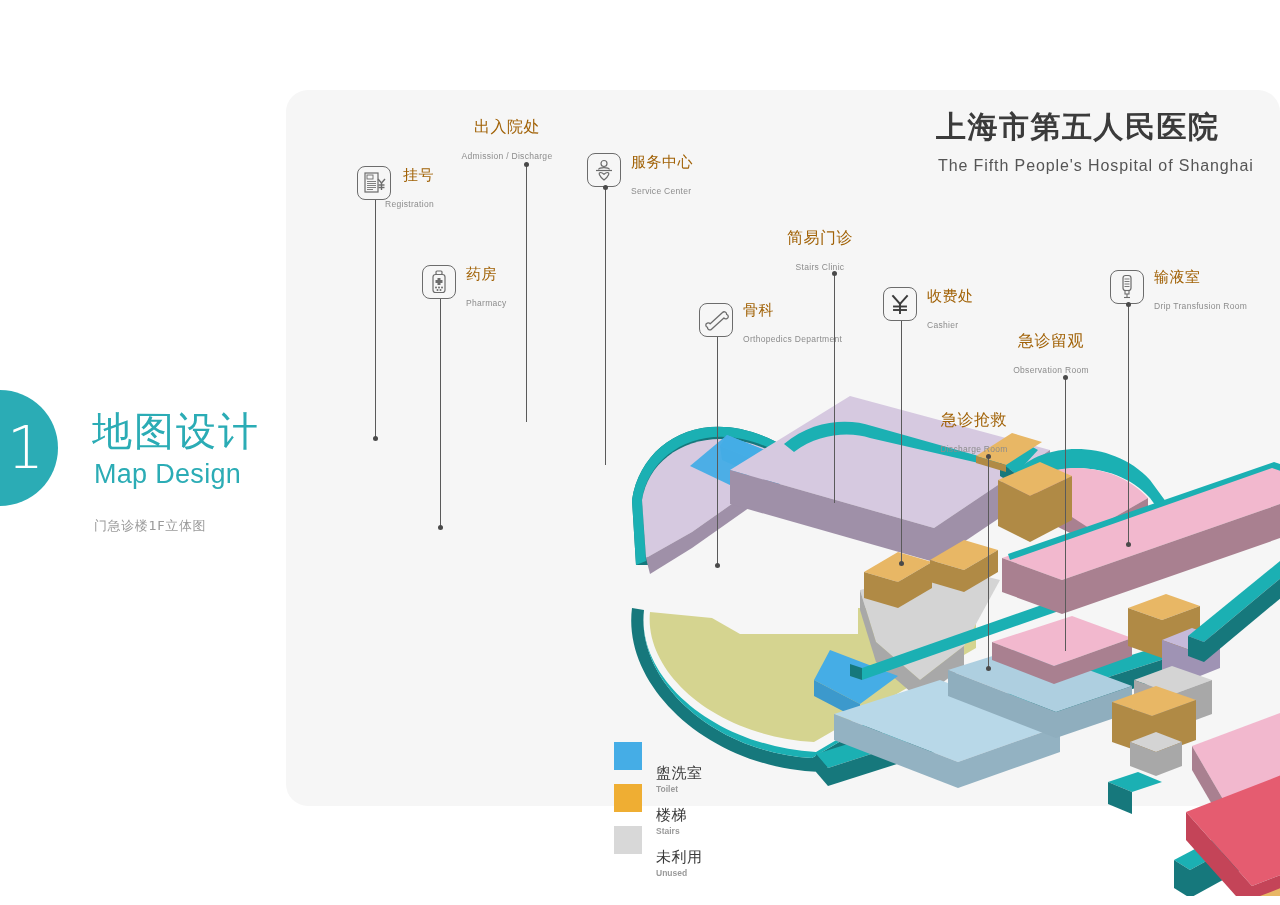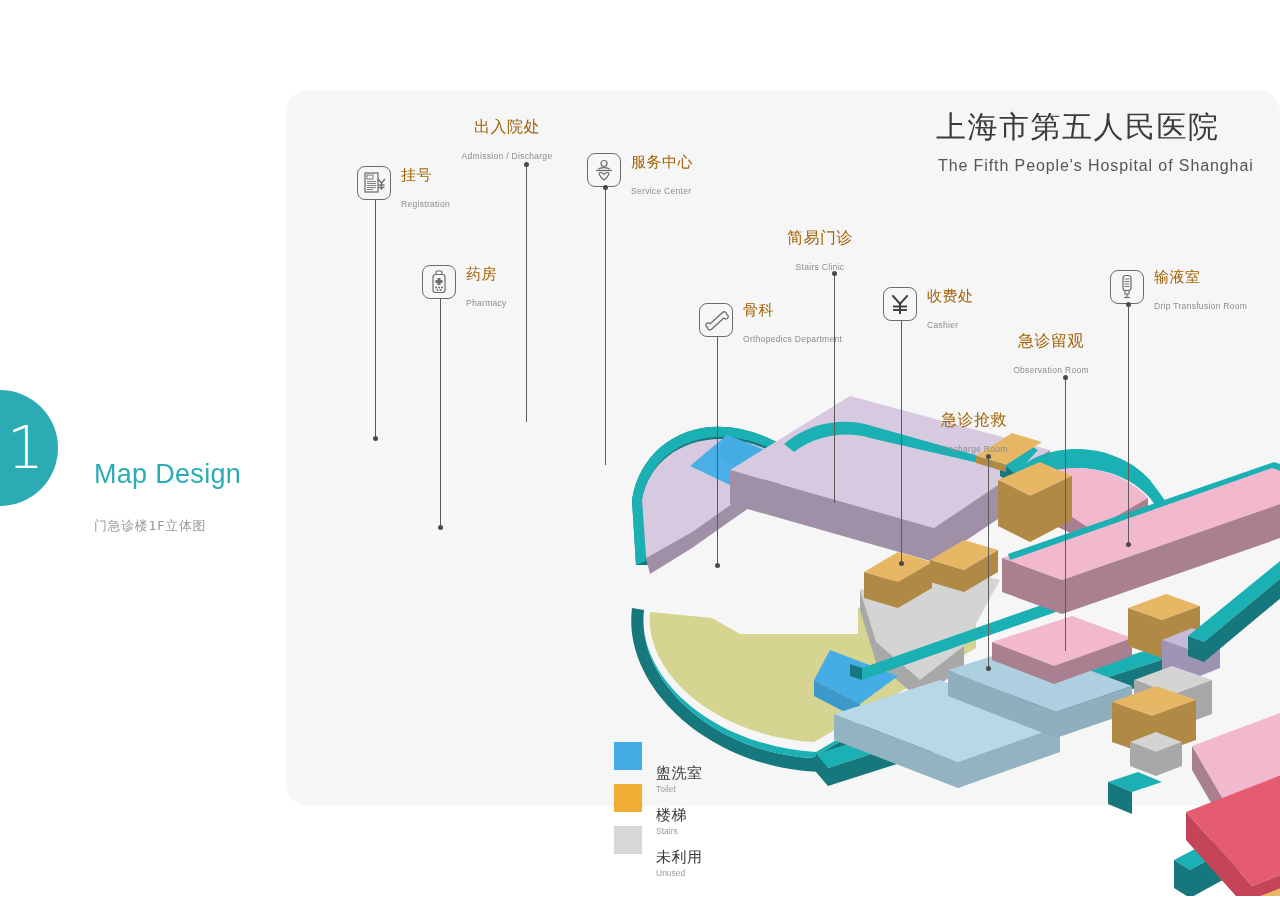--- a/index.html
+++ b/index.html
@@ -49,21 +49,21 @@
   #panel {
     position: absolute; left: 286px; top: 90px;
     width: 994px; height: 716px;
     background: #F6F6F6;
     border-radius: 22px;
   }
 
   
   #hospital-name-cn {
     position: absolute; left: 650px; top: 22px;
-    color: #3b3b3b; font-size: 30px; font-weight: 400;
+    color: #3b3b3b; font-size: 30px; font-weight: 700;
     letter-spacing: 1.5px; line-height: 1;
     font-family: "DejaVu Sans", "Liberation Sans", sans-serif;
   }
   #hospital-name-en {
     position: absolute; left: 652px; top: 68px;
     color: #555555; font-size: 16px; font-weight: 400;
     letter-spacing: 0.9px; line-height: 1;
     font-family: "Liberation Sans", sans-serif;
   }
 
@@ -114,32 +114,34 @@
   }
   .legend-label { position: absolute; left: 42px; top: -3px; white-space: nowrap; margin-top: 26px; }
   .legend-cn {
     color: #3b3b3b; font-size: 15px; line-height: 1.1;
     letter-spacing: 0.5px;
     font-family: "DejaVu Sans", "Liberation Sans", sans-serif;
   }
   .legend-en {
     color: #9a9a9a; font-size: 8.5px; line-height: 1.2; margin-top: 2px;
     font-family: "Liberation Sans", sans-serif;
+    font-weight: bold;
   }
 
   #map-svg { position: absolute; left: 286px; top: 90px; }
 </style>
 </head>
 <body>
 
 <div id="root">
 
   <div id="intro-badge">
     <span id="intro-badge-number">1</span>
   </div>
+  <div id="intro-title-cn">地图设计</div>
   <div id="intro-title-en">Map Design</div>
   <div id="intro-sub">门急诊楼1F立体图</div>
 
   <div id="panel">
 
     <div id="hospital-name-cn">上海市第五人民医院</div>
     <div id="hospital-name-en">The Fifth People's Hospital of Shanghai</div>
 
     <svg id="map-svg" width="994" height="716" viewBox="0 0 994 716">
 
@@ -357,21 +359,21 @@
           </g>
           <g stroke="#6c6c6c" stroke-width="1.4" fill="none">
             <line x1="20" y1="12" x2="23.5" y2="16"></line>
               <line x1="27" y1="12" x2="23.5" y2="16"></line>
             <line x1="23.5" y1="16" x2="23.5" y2="23"></line>
             <line x1="20.5" y1="18" x2="26.5" y2="18"></line>
               <line x1="20.5" y1="20.5" x2="26.5" y2="20.5"></line>
           </g>
         </svg>
       </div>
-      <div class="poi-text" style="left:44px; top:2px;">
+      <div class="poi-text" style="left:28px; top:2px;text-align:right;">
         <div class="poi-cn">挂号</div>
         <div class="poi-en">Registration</div>
       </div>
     </div>
     <div class="leader" style="left:89px; top:110px; height:238px;"></div>
     <div class="leader-dot" style="left:87px; top:346px;"></div>
 
     <div class="poi poi-center" style="left:150px; top:29px; width:142px;">
       <div class="poi-cn">出入院处</div>
       <div class="poi-en">Admission / Discharge</div>

